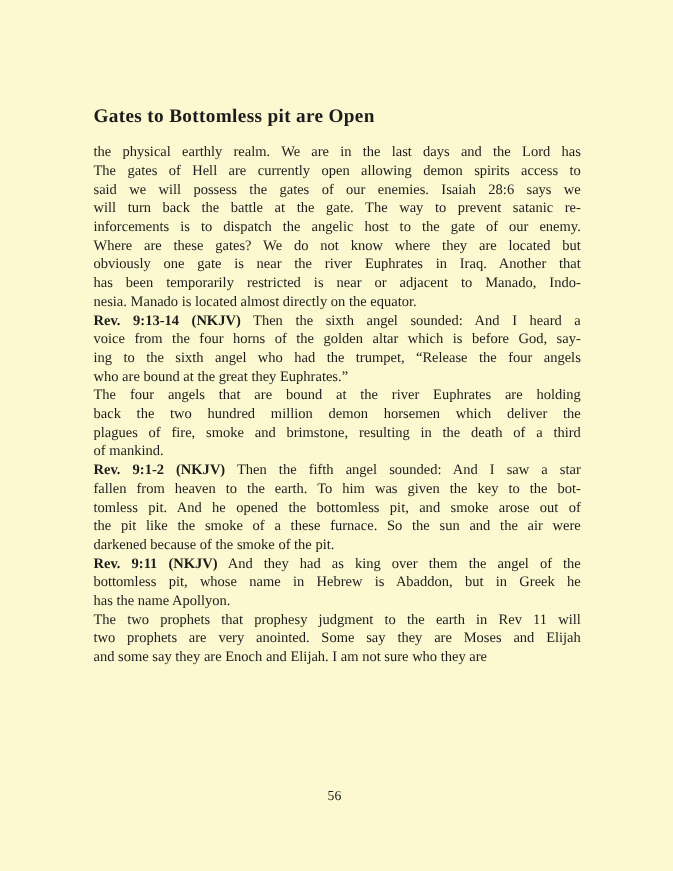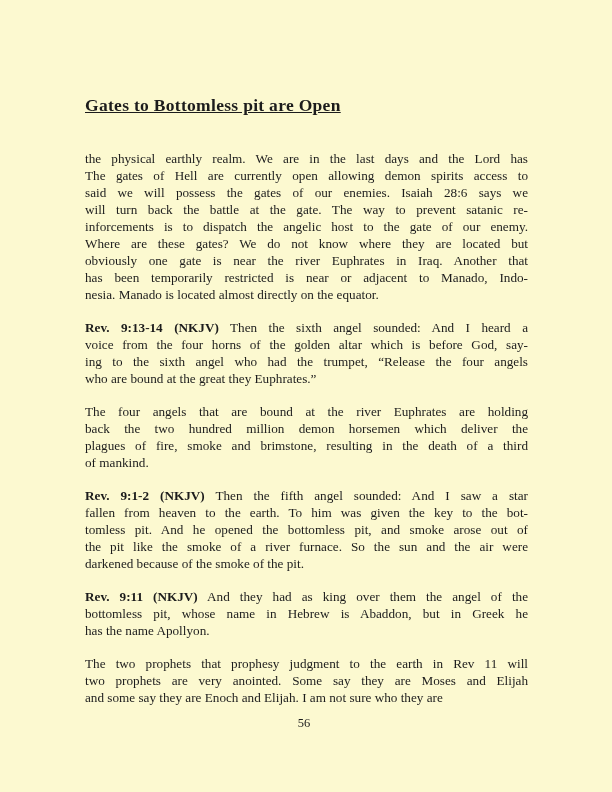--- a/index.html
+++ b/index.html
@@ -19,31 +19,30 @@
     position: absolute;
     left: 85px;
     top: 95px;
     width: 443px;
   }
   .title {
     font-size: 17.5px;
     font-weight: bold;
     letter-spacing: 0.3px;
     line-height: 20px;
-    margin: 0 0 35px 0;
-    text-decoration: underline;
+    margin: 0 0 14px 0;
   }
   .body-text {
     font-size: 13.2px;
   }
   .para {
     margin: 0;
   }
   .para + .para {
-    margin-top: 16px;
+    margin-top: 0;
   }
   .line {
     display: block;
     line-height: 17px;
     height: 17px;
     text-align: justify;
     text-align-last: justify;
     white-space: nowrap;
   }
   .line:last-child {
@@ -86,21 +85,21 @@
         <div class="para">
           <span class="line">The four angels that are bound at the river Euphrates are holding</span>
           <span class="line">back the two hundred million demon horsemen which deliver the</span>
           <span class="line">plagues of fire, smoke and brimstone, resulting in the death of a third</span>
           <span class="line">of mankind.</span>
         </div>
         <div class="para">
           <span class="line"><b>Rev. 9:1-2 (NKJV)</b>  Then the fifth angel sounded: And I saw a star</span>
           <span class="line">fallen from heaven to the earth. To him was given the key to the bot-</span>
           <span class="line">tomless pit. And he opened the bottomless pit, and smoke arose out of</span>
-          <span class="line">the pit like the smoke of a river furnace. So the sun and the air were</span>
+          <span class="line">the pit like the smoke of a these furnace. So the sun and the air were</span>
           <span class="line">darkened because of the smoke of the pit.</span>
         </div>
         <div class="para">
           <span class="line"><b>Rev. 9:11 (NKJV)</b>  And they had as king over them the angel of the</span>
           <span class="line">bottomless pit, whose name in Hebrew is Abaddon, but in Greek he</span>
           <span class="line">has the name Apollyon.</span>
         </div>
         <div class="para">
           <span class="line">The two prophets that prophesy judgment to the earth in Rev 11 will</span>
           <span class="line">two prophets are very anointed.  Some say they are Moses and Elijah</span>

